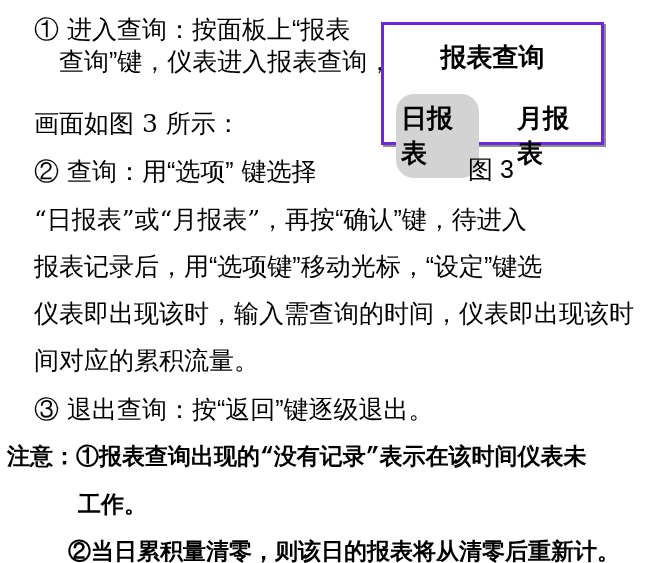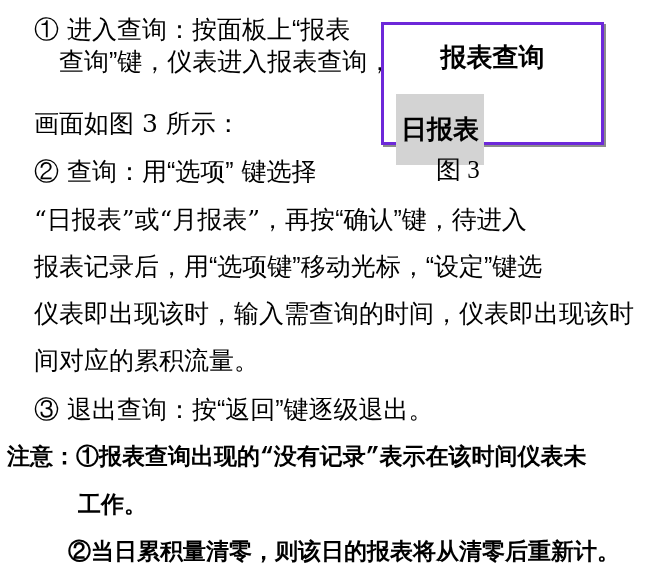--- a/index.html
+++ b/index.html
@@ -32,25 +32,25 @@
   }
   .fig-title{
     position:absolute;top:15px;left:0;width:100%;
     text-align:center;font-size:26px;font-weight:bold;
   }
   .fig-options{
     position:absolute;top:69px;left:12px;right:6px;
     display:flex;align-items:center;gap:33px;
     font-size:26px;font-weight:bold;
   }
-  .fig-option{padding:18px 5px;}
+  .fig-option{padding:7px 5px;border-radius:18px;}
   .fig-caption{
     position:absolute;left:436px;top:153px;width:110px;
-    font-size:25px;
-    font-family:Liberation Serif, serif;
+    text-align:center;font-size:25px;
+    font-family:Liberation Sans, sans-serif;
   }
 </style>
 </head>
 <body>
 
 <div class="page">
 
   <div>
       <div class="line ind-body" style="top: 14px;"><span class="n">① 进入查询：按面板上</span><span class="b">“报表</span></div>
       <div class="line ind-body" style="top: 46px; margin-left: 25px;"><span class="b">查询”</span><span class="n">键，仪表进入报表查询，</span></div>
@@ -63,18 +63,19 @@
       <div class="line ind-body" style="top: 393.6px;"><span class="n">③ 退出查询：按</span><span class="b">“返回”</span><span class="n">键逐级退出。</span></div>
       <div class="line note ind-note-head" style="top: 441.05px;"><span class="b">注意：①报表查询出现的“没有记录”表示在该时间仪表未</span></div>
       <div class="line note ind-note-2" style="top: 488.5px;"><span class="b">工作。</span></div>
       <div class="line note ind-note-3" style="top: 535.95px;"><span class="b">②当日累积量清零，则该日的报表将从清零后重新计。</span></div>
     </div>
 
   <div class="fig-box">
     <div class="fig-title">报表查询</div>
     <div class="fig-options">
       <span class="fig-option" style="background: rgb(211, 211, 211);">日报表</span>
+      <span class="fig-option">月报表</span>
     </div>
   </div>
 
   <div class="fig-caption">图 3</div>
 
 </div>
 
 </body></html>

